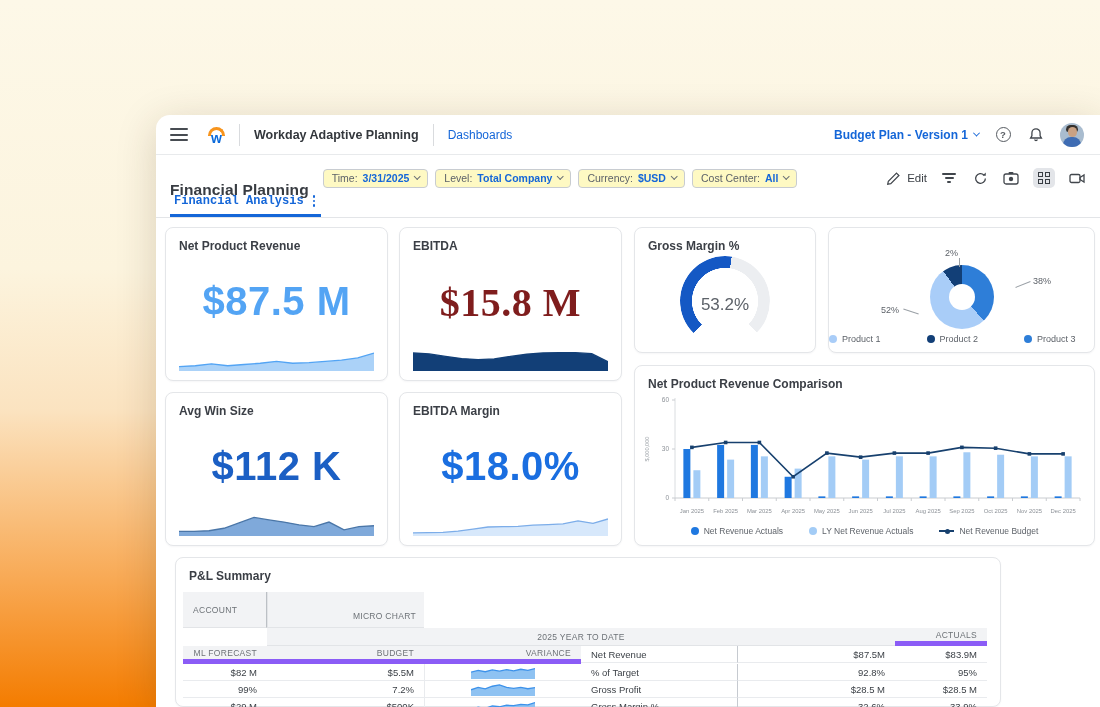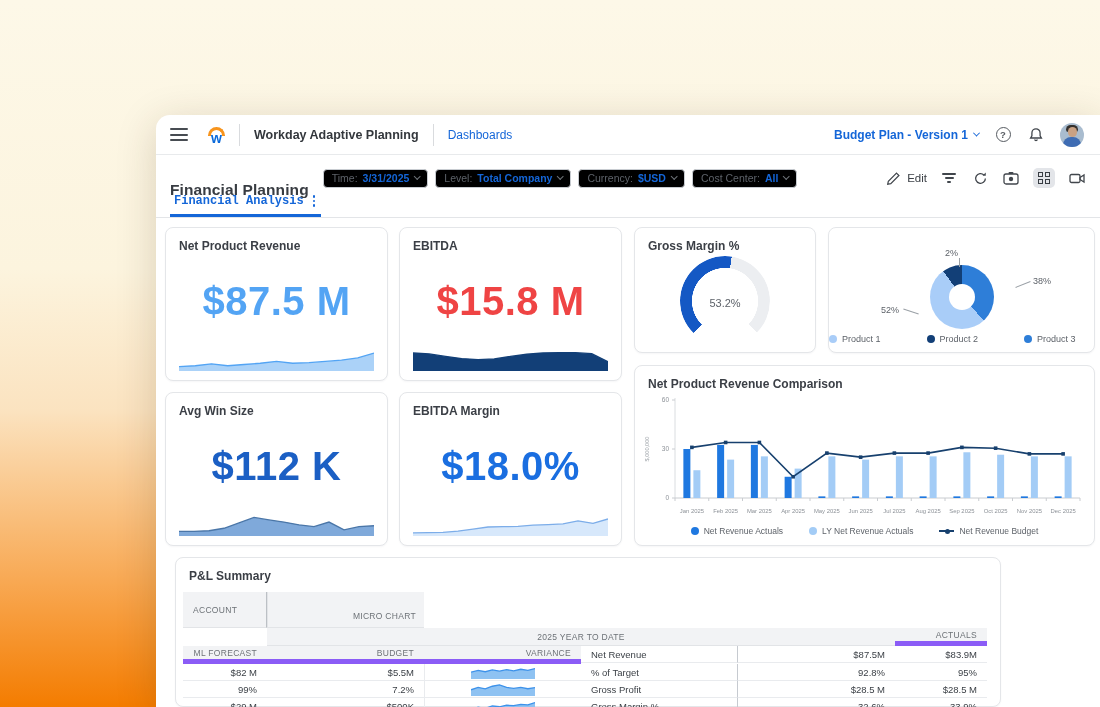--- a/index.html
+++ b/index.html
@@ -27,21 +27,21 @@
   .help-circ { width:15px; height:15px; border:1.4px solid #565b61; border-radius:50%; font-size:9.5px; font-weight:700; color:#565b61; display:flex; align-items:center; justify-content:center; }
   .avatar { width:24px; height:24px; border-radius:50%; overflow:hidden; position:relative; background:#a9bccf; cursor:pointer; }
   .avatar .hair { position:absolute; left:6px; top:2px; width:12px; height:7px; background:#33302d; border-radius:6px 6px 3px 3px; }
   .avatar .face { position:absolute; left:7.5px; top:4px; width:9px; height:10px; background:#c9a183; border-radius:5px; }
   .avatar .shirt { position:absolute; left:3px; top:14px; width:18px; height:11px; background:#3e6cb3; border-radius:8px 8px 0 0; }
 
   
   .header-row { height:34px; display:flex; align-items:center; padding:0 14px; margin-top:6px; position:relative; }
   .page-title { font-size:15.5px; font-weight:700; color:#383c42; letter-spacing:.1px;margin-top:24px; }
   .chips { display:flex; gap:7px; margin-left:14px; }
-  .chip { display:flex; align-items:center; gap:5px; height:19px; padding:0 8px; border:1px solid #c8ccd1; border-radius:4px; font-size:10.5px; color:#5d6269; background:#000000; cursor:pointer; white-space:nowrap; }
+  .chip { display:flex; align-items:center; gap:5px; height:19px; padding:0 8px; border:1px solid #c8ccd1; border-radius:4px; font-size:10.5px; color:#5d6269; background:#fef9c3; cursor:pointer; white-space:nowrap; }
   .chip b { color:#1466d8; font-weight:700; }
   .chip .chev { color:#6d7277; transform:rotate(45deg) translate(-1px,-2px); }
   .toolbar { position:absolute; right:14px; display:flex; align-items:center; gap:13px; color:#41464c; }
   .toolbar .lbl { font-size:11.5px; color:#3c4147; margin-left:-8px; }
   .funnel { display:flex; flex-direction:column; align-items:center; gap:2.5px; }
   .funnel i { display:block; height:1.7px; background:#41464c; border-radius:1px; }
   .funnel i:nth-child(1){width:14px;} .funnel i:nth-child(2){width:9px;} .funnel i:nth-child(3){width:4px;}
   .gridicon { display:grid; grid-template-columns:5px 5px; gap:2px; }
   .gridicon i { width:5px; height:5px; border:1.5px solid #383d43; display:block; }
   .sel { background:#e3e5e9; border-radius:5px; padding:4px 5px; }
@@ -67,21 +67,21 @@
   #card-donut { left:672px; top:9px; width:267px; height:126px; }
   #card-awn { left:9px; top:174px; width:223px; height:154px; }
   #card-em { left:243px; top:174px; width:223px; height:154px; }
   #card-comp { left:478px; top:147px; width:461px; height:181px; }
   #card-pnl { left:19px; top:339px; width:826px; height:150px; }
 
   
   .gauge-wrap { position:absolute; left:50%; top:28px; transform:translateX(-50%); width:90px; height:90px; }
   .gauge-ring { width:90px; height:90px; border-radius:50%;
     -webkit-mask:radial-gradient(closest-side,transparent 73%,#000 74%); mask:radial-gradient(closest-side,transparent 73%,#000 74%); }
-  .gauge-label { position:absolute; left:0; right:0; top:50%; transform:translateY(-30%); text-align:center; font-size:11px; color:#5d6269; }
+  .gauge-label { position:absolute; left:0; right:0; top:50%; transform:translateY(-30%); text-align:center; font-size:17px; color:#5d6269; }
 
   
   .donut { position:absolute; left:101px; top:37px; width:64px; height:64px; border-radius:50%; }
   .donut::after { content:""; position:absolute; left:19px; top:19px; width:26px; height:26px; border-radius:50%; background:#fff; }
   .callout { position:absolute; font-size:9px; color:#5d6269; }
   .c-top { left:116px; top:20px; } .c-right { left:204px; top:48px; } .c-left { left:52px; top:77px; }
   .cline { position:absolute; background:#9aa0a6; }
   .l-top { left:130px; top:30px; width:1px; height:9px; }
   .l-right { left:186px; top:56px; width:16px; height:1px; transform:rotate(-22deg); }
   .l-left { left:74px; top:83px; width:16px; height:1px; transform:rotate(18deg); }
@@ -238,21 +238,21 @@
         <div class="kpi-spark">
             <svg viewBox="0 0 100 32" preserveAspectRatio="none">
               <polygon points="0,32 0.00,27.52 8.33,26.56 16.67,24.64 25.00,26.56 33.33,25.28 41.67,24.00 50.00,22.08 58.33,24.00 66.67,23.36 75.00,22.08 83.33,20.80 91.67,18.56 100.00,13.44 100,32" fill="#abd2f8"></polygon>
               <polyline points="0.00,27.52 8.33,26.56 16.67,24.64 25.00,26.56 33.33,25.28 41.67,24.00 50.00,22.08 58.33,24.00 66.67,23.36 75.00,22.08 83.33,20.80 91.67,18.56 100.00,13.44" fill="none" stroke="#53a4f4" stroke-width="1.3" vector-effect="non-scaling-stroke"></polyline>
             </svg>
           </div>
       </div>
 
       <div class="card" id="card-ebitda">
         <div class="card-title">EBITDA</div>
-        <div class="kpi-value" style="color: #ef4444;">$15.8 M</div>
+        <div class="kpi-value" style="color: #7f1d1d; font-family: Liberation Serif, serif;">$15.8 M</div>
         <div class="kpi-spark">
             <svg viewBox="0 0 100 32" preserveAspectRatio="none">
               <polygon points="0,32 0.00,13.44 8.33,14.40 16.67,16.96 25.00,19.20 33.33,20.16 41.67,19.52 50.00,16.96 58.33,14.72 66.67,13.44 75.00,13.12 83.33,13.12 91.67,14.08 100.00,22.40 100,32" fill="#123f77"></polygon>
               <polyline points="0.00,13.44 8.33,14.40 16.67,16.96 25.00,19.20 33.33,20.16 41.67,19.52 50.00,16.96 58.33,14.72 66.67,13.44 75.00,13.12 83.33,13.12 91.67,14.08 100.00,22.40" fill="none" stroke="#123f77" stroke-width="1.3" vector-effect="non-scaling-stroke"></polyline>
             </svg>
           </div>
       </div>
 
       <div class="card" id="card-gauge">
         <div class="card-title">Gross Margin %</div>

